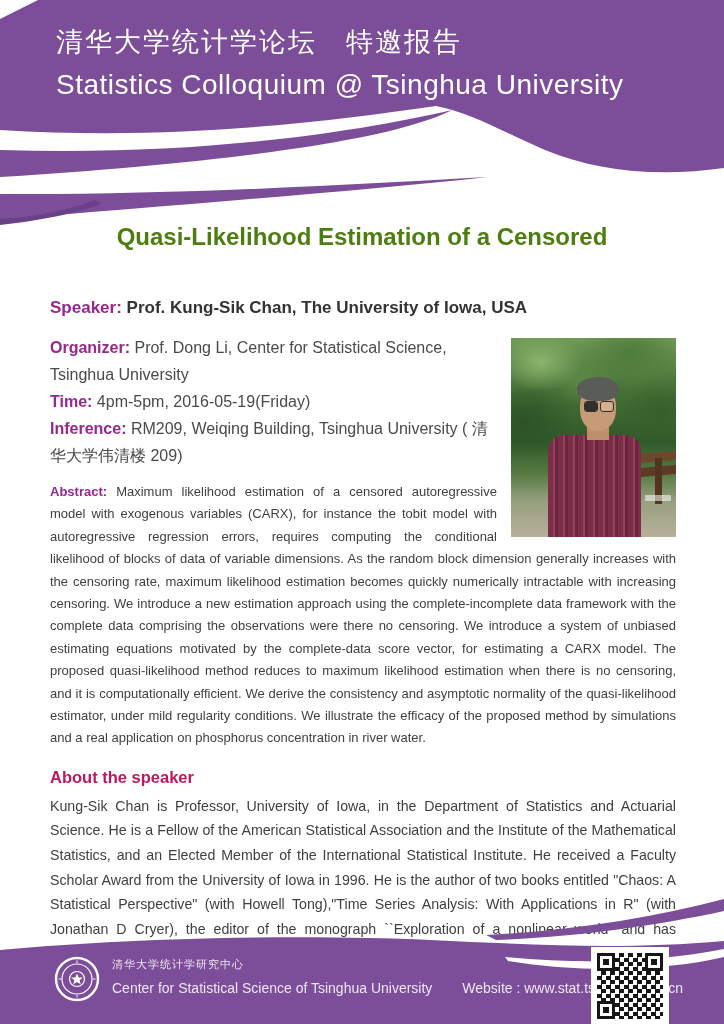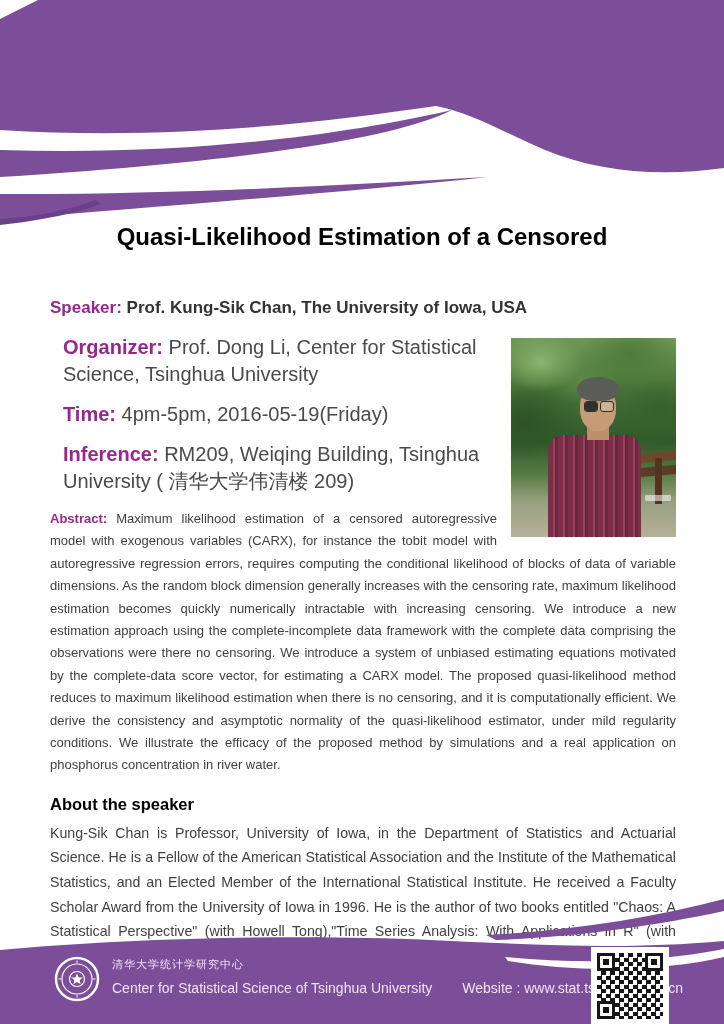--- a/index.html
+++ b/index.html
@@ -9,31 +9,31 @@
     font-family:"Liberation Sans","DejaVu Sans",sans-serif;
   }
   
   .header-svg{position:absolute;top:0;left:0;}
   .header-text{position:absolute;top:24px;left:56px;color:#ffffff;}
   .header-title-zh{font-size:27px;letter-spacing:2px;font-weight:400;white-space:pre;}
   .header-title-en{font-size:28px;font-weight:300;margin-top:9px;letter-spacing:.5px;}
   
   .talk-title{
     position:absolute;top:219px;left:0;width:724px;text-align:center;
-    color:#000000;font-weight:bold;font-size:24px;line-height:35px;
+    color:#4d7c0f;font-weight:bold;font-size:24px;line-height:35px;
   }
   
   .content{position:absolute;top:298px;left:50px;width:626px;color:#3f3f3f;}
   .speaker-line{font-size:17px;font-weight:bold;color:#333333;margin:0 0 16px 0;}
   .lbl{color:#97278f;font-weight:bold;text-align:right;}
-  .detail-line{font-size:20px;line-height:27px;margin:13px;color:#4a4a4a;}
+  .detail-line{font-size:16px;line-height:27px;margin:0;color:#4a4a4a;}
   .abstract{
     font-size:13px;line-height:22.4px;text-align:justify;margin:12px 0 0 0;color:#3f3f3f;
   }
-  .about-heading{font-size:16.5px;font-weight:bold;color:#000000;margin:18px 0 7px 0;}
+  .about-heading{font-size:16.5px;font-weight:bold;color:#be185d;margin:18px 0 7px 0;}
   .bio{font-size:14.2px;line-height:24.6px;text-align:justify;margin:0;color:#3f3f3f;}
   
   .photo{
     float:right;width:165px;height:199px;margin:4px 0 10px 14px;position:relative;overflow:hidden;
     background-image:
       radial-gradient(60px 42px at 18% 12%, #8cb46e, rgba(0,0,0,0) 70%),
       radial-gradient(70px 50px at 72% 8%,  #4e7c3a, rgba(0,0,0,0) 70%),
       radial-gradient(55px 48px at 90% 38%, #35602c, rgba(0,0,0,0) 70%),
       radial-gradient(70px 52px at 8% 42%,  #2c5226, rgba(0,0,0,0) 72%),
       radial-gradient(46px 34px at 45% 22%, #5d8a46, rgba(0,0,0,0) 70%),
@@ -78,20 +78,24 @@
 <div class="page">
 
   <svg class="header-svg" width="724" height="235" viewBox="0 0 724 235">
     <path fill="#7c4d98" d="M0,0 H724 V168 C660,177 598,172 545,150 C505,133 470,112 436,106 C330,121 180,141 0,130 Z"></path>
     <path fill="#ffffff" d="M0,0 L38,0 L0,19 Z"></path>
     <path fill="#7c4d98" d="M0,150 C180,156 340,136 452,110 C392,141 220,163 0,177 Z"></path>
     <path fill="#7c4d98" d="M0,194 C160,195 330,186 488,177 C340,193 160,206 0,220 Z"></path>
     <path fill="#6a4088" d="M0,225 C45,220 80,212 101,204 L95,200 C72,209 38,217 0,219 Z"></path>
   </svg>
 
+  <div class="header-text">
+    <div class="header-title-zh">清华大学统计学论坛　特邀报告</div>
+    <div class="header-title-en">Statistics Colloquium @ Tsinghua University</div>
+  </div>
 
   <div class="talk-title">
     <div>Quasi-Likelihood Estimation of a Censored</div>
   </div>
 
   <div class="content">
 
     <p class="speaker-line">
       <span class="lbl">Speaker:</span>
       <span>Prof. Kung-Sik Chan, The University of Iowa, USA</span>

